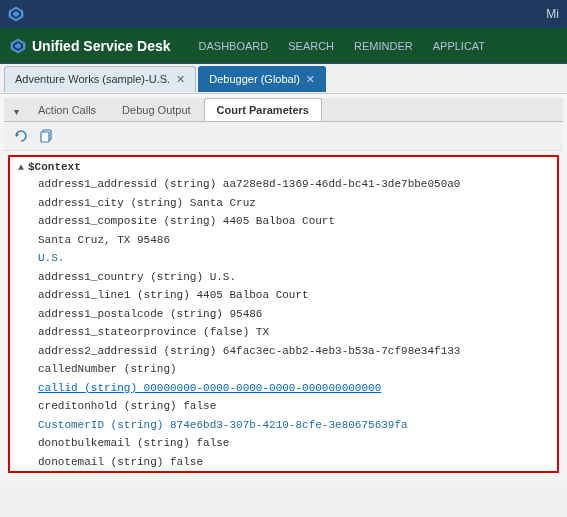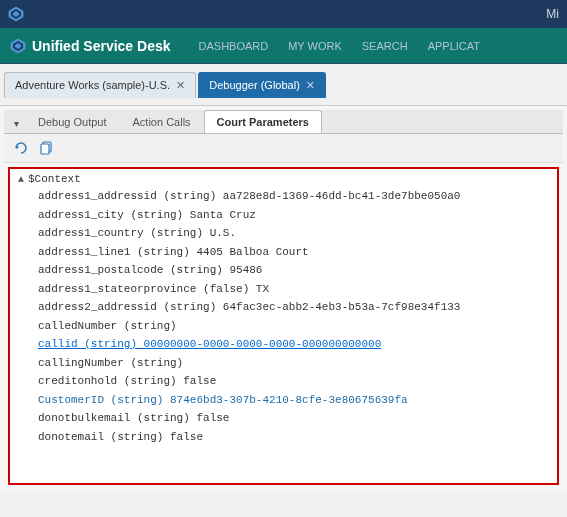--- a/index.html
+++ b/index.html
@@ -27,21 +27,21 @@
       margin-right: 6px;
     }
     .title-bar-right {
       margin-left: auto;
       font-size: 12px;
       color: #ccd6e0;
     }
 
     
     .nav-bar {
-      background: #0f766e;
+      background: #14532d;
       height: 36px;
       display: flex;
       align-items: center;
       padding: 0 0 0 10px;
       border-bottom: 1px solid #2a4a6f;
       text-align: right;
     }
     .nav-brand {
       display: flex;
       align-items: center;
@@ -71,21 +71,21 @@
       white-space: nowrap;
     }
 
     
     .tab-bar {
       background: #f0f0f0;
       display: flex;
       align-items: center;
       border-bottom: 1px solid #ccc;
       padding: 0 4px;
-      height: 42px;
+      height: 30px;
     }
     .tab {
       display: flex;
       align-items: center;
       background: #e0e8f0;
       border: 1px solid #b0b8c0;
       border-bottom: none;
       padding: 4px 10px;
       font-size: 11px;
       color: #333;
@@ -183,21 +183,21 @@
       align-items: center;
       color: #333;
       margin-bottom: 2px;
     }
     .context-arrow {
       margin-right: 4px;
       font-size: 10px;
       color: #555;
     }
     .context-name {
-      font-weight: 400;
+      font-weight: 700;
       color: #333;
     }
 
     .data-row {
       padding: 1px 0 1px 20px;
       color: #333;
       line-height: 1.5;
     }
     .data-row.link-style {
       color: #1e6ba8;
@@ -223,46 +223,46 @@
   <div class="nav-brand">
     <svg class="nav-brand-icon" viewBox="0 0 16 16">
       <polygon points="8,1 15,5 15,11 8,15 1,11 1,5" fill="#4a90d9" stroke="#6ab0f0" stroke-width="0.5"></polygon>
       <polygon points="8,3 13,6 13,10 8,13 3,10 3,6" fill="#1e3a5f"></polygon>
       <polygon points="8,5 11,7 11,9 8,11 5,9 5,7" fill="#4a90d9"></polygon>
     </svg>
     <span>Unified Service Desk</span>
   </div>
   <div class="nav-links">
     <span class="nav-link">DASHBOARD</span>
-    <span class="nav-link">MY WORK</span>
     <span class="nav-link">SEARCH</span>
+    <span class="nav-link">REMINDER</span>
     <span class="nav-link">APPLICAT</span>
   </div>
 </div>
 
 <div class="tab-bar">
   <div class="tab">
     <span>Adventure Works (sample)-U.S.</span>
     <span class="tab-close">✕</span>
   </div>
   <div class="tab active-tab">
     <span>Debugger (Global)</span>
     <span class="tab-close">✕</span>
   </div>
 </div>
 
 <div class="main-area">
 
   <div class="inner-tab-bar">
     <span class="collapse-arrow">▾</span>
     <div class="inner-tab">
+      <span>Action Calls</span>
+    </div>
+    <div class="inner-tab">
       <span>Debug Output</span>
-    </div>
-    <div class="inner-tab">
-      <span>Action Calls</span>
     </div>
     <div class="inner-tab active">
       <span>Court Parameters</span>
     </div>
   </div>
 
   <div class="toolbar">
     <div class="toolbar-btn" title="Refresh">
       <svg width="14" height="14" viewBox="0 0 14 14">
         <path d="M2,7 A5,5 0 1,1 7,12" fill="none" stroke="#337ab7" stroke-width="1.5"></path>
@@ -278,28 +278,30 @@
   </div>
 
   <div class="data-area">
     <div class="context-header">
       <span class="context-arrow">▲</span>
       <span class="context-name">$Context</span>
     </div>
     <div id="data-rows-container">
         <div class="data-row">address1_addressid (string) aa728e8d-1369-46dd-bc41-3de7bbe050a0</div>
         <div class="data-row">address1_city (string) Santa Cruz</div>
+        <div class="data-row">address1_composite (string) 4405 Balboa Court</div>
+        <div class="data-row">Santa Cruz, TX 95486</div>
+        <div class="data-row link-style">U.S.</div>
         <div class="data-row">address1_country (string) U.S.</div>
         <div class="data-row">address1_line1 (string) 4405 Balboa Court</div>
         <div class="data-row">address1_postalcode (string) 95486</div>
         <div class="data-row">address1_stateorprovince (false) TX</div>
         <div class="data-row">address2_addressid (string) 64fac3ec-abb2-4eb3-b53a-7cf98e34f133</div>
         <div class="data-row">calledNumber (string)</div>
         <div class="data-row blue-highlight">callid (string) 00000000-0000-0000-0000-000000000000</div>
-        <div class="data-row">callingNumber (string)</div>
         <div class="data-row">creditonhold (string) false</div>
         <div class="data-row link-style">CustomerID (string) 874e6bd3-307b-4210-8cfe-3e80675639fa</div>
         <div class="data-row">donotbulkemail (string) false</div>
         <div class="data-row">donotemail (string) false</div>
       </div>
   </div>
 
 </div>
 
 </body></html>

